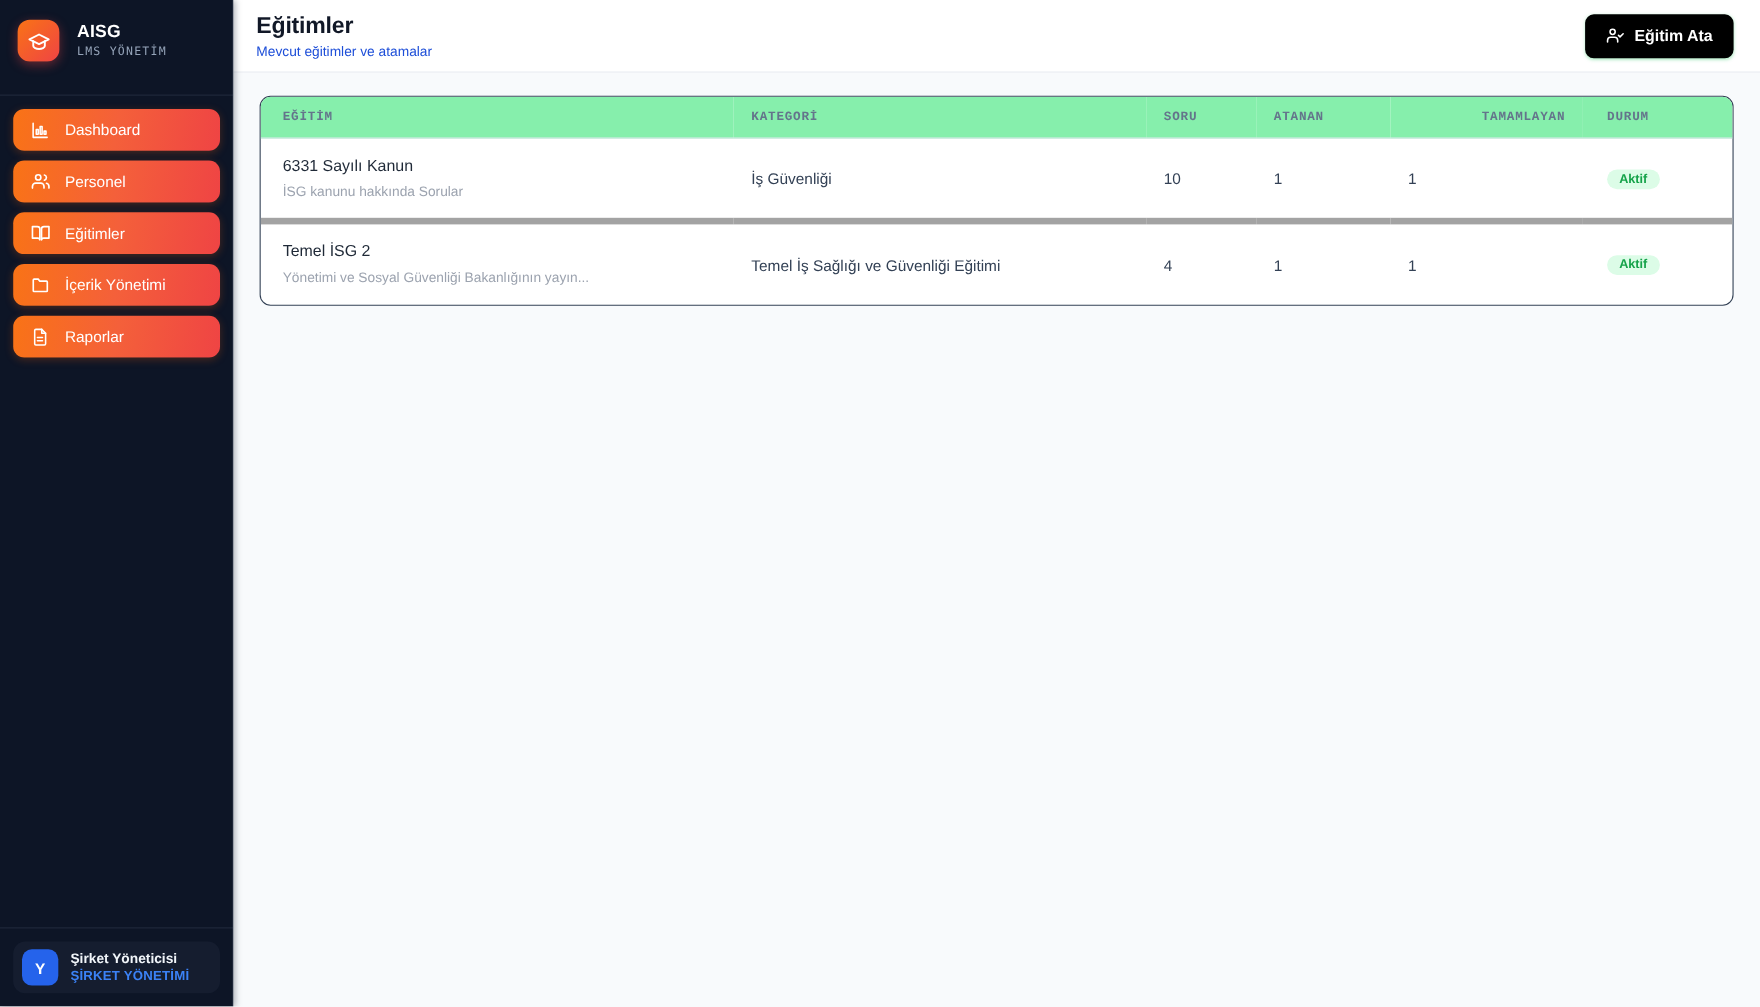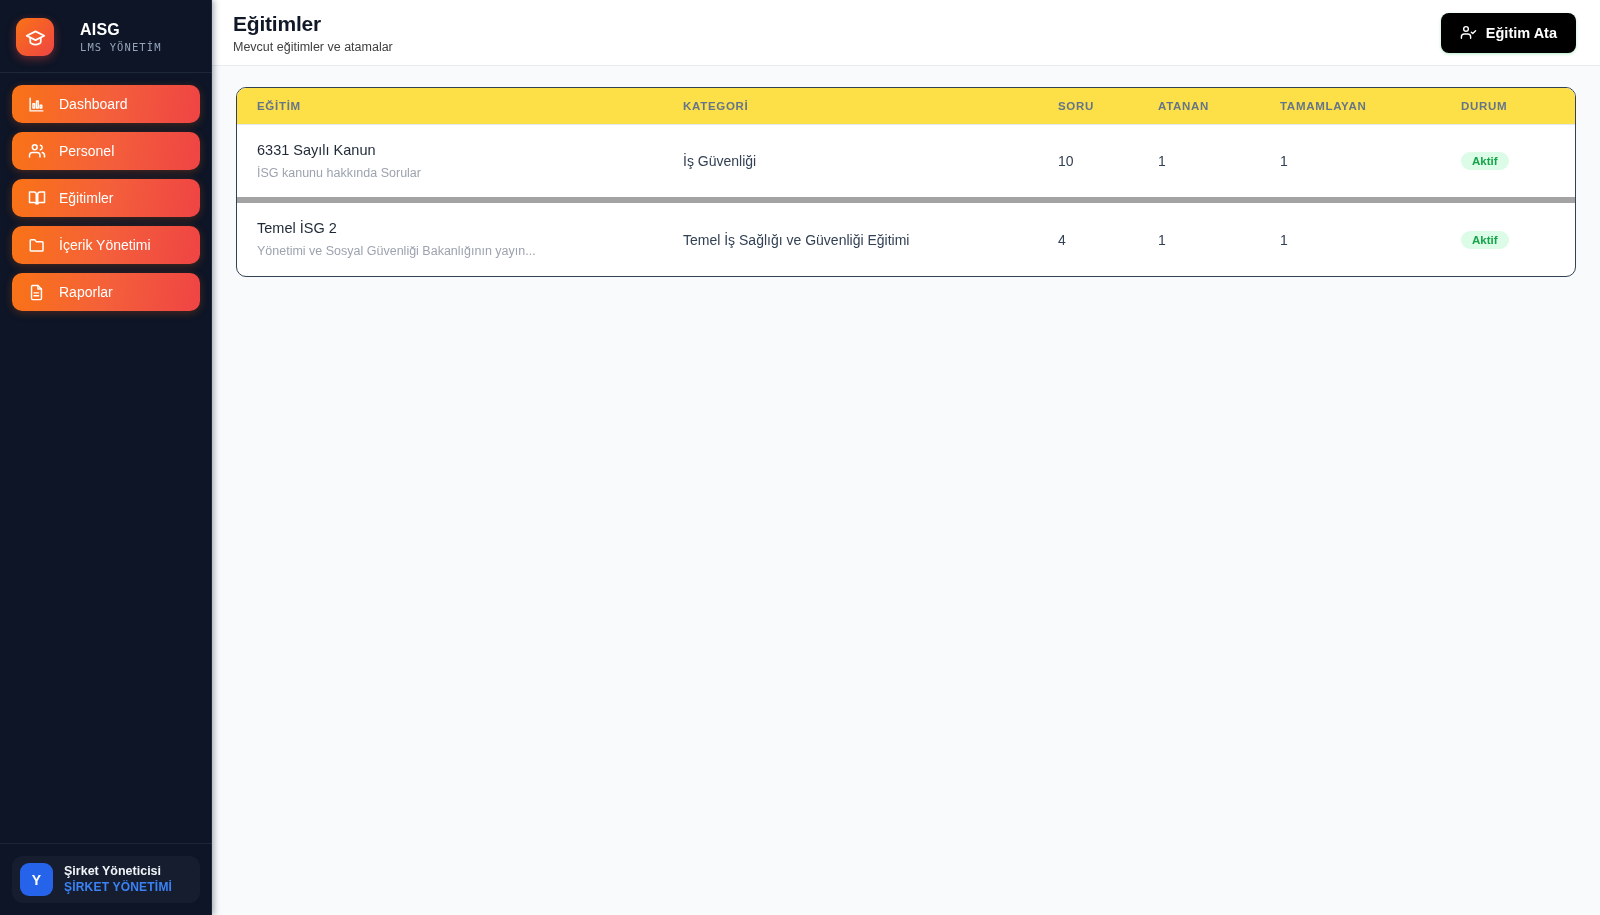--- a/index.html
+++ b/index.html
@@ -52,22 +52,22 @@
     font-size: 13.5px;
     cursor: pointer;
     background: transparent;
     width: 100%;
   }
   .back-arrow { display: flex; align-items: center; color: #cbd5e1; }
 
   .brand {
     display: flex;
     align-items: center;
-    gap: 26px;
-    padding: 18px 12px 16px 16px;
+    gap: 16px;
+    padding: 18px 12px 30px 16px;
     border-bottom: 1px solid rgba(148,163,184,0.13);
   }
   .brand-logo {
     width: 38px; height: 38px;
     min-width: 38px;
     border-radius: 11px;
     background: linear-gradient(135deg, #f97316 0%, #ef4444 100%);
     display: flex;
     align-items: center;
     justify-content: center;
@@ -162,21 +162,21 @@
   }
   .page-title {
     font-size: 21px;
     font-weight: bold;
     color: #111827;
     line-height: 1.2;
     letter-spacing: -0.2px;
   }
   .page-sub {
     font-size: 12.5px;
-    color: #404040;
+    color: #1d4ed8;
     margin-top: 4px;
   }
   .assign-btn {
     display: flex;
     align-items: center;
     gap: 9px;
     height: 40px;
     padding: 0 19px;
     border: none;
     border-radius: 8px;
@@ -201,35 +201,35 @@
     padding: 18px 20px;
     border-bottom: 1px solid #334155;
   }
   .card-title {
     font-size: 15.5px;
     font-weight: bold;
     color: #111827;
   }
 
   table { width: 100%; border-collapse: collapse; }
-  thead tr { background: #fde047; }
+  thead tr { background: #86efac; font-family: Liberation Mono, monospace; }
   thead th {
     text-align: left;
     padding: 12px 16px;
     font-size: 11.5px;
     font-weight: bold;
     color: #64748b;
     letter-spacing: 0.7px;
     white-space: nowrap;
   }
   thead th.th-egitim { padding-left: 20px; width: 430px; }
   thead th.th-kategori { width: 375px; }
   thead th.th-soru { width: 100px; }
   thead th.th-atanan { width: 122px; }
-  thead th.th-tamamlayan { width: 175px; }
+  thead th.th-tamamlayan { width: 175px; text-align: right; }
   thead th.th-durum { padding-left: 22px; }
 
   tbody tr { border-top: 6px solid #a3a3a3; }
   tbody tr:first-child { border-top: 1px solid #e2e8f0; }
   tbody td {
     padding: 16px;
     font-size: 14px;
     color: #334155;
     vertical-align: middle;
   }

